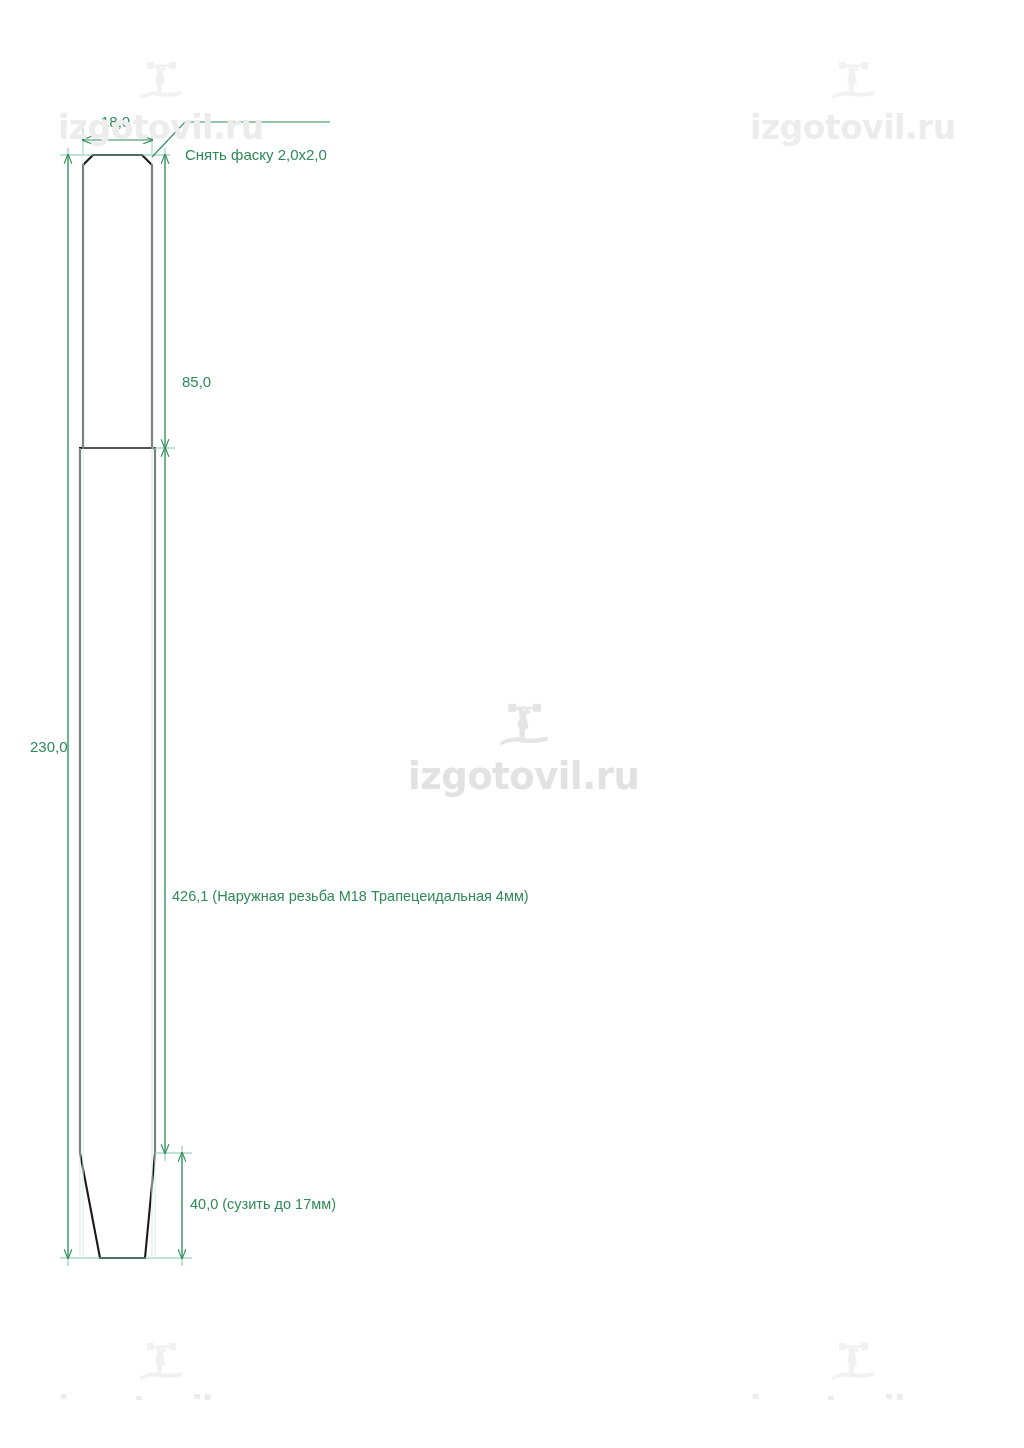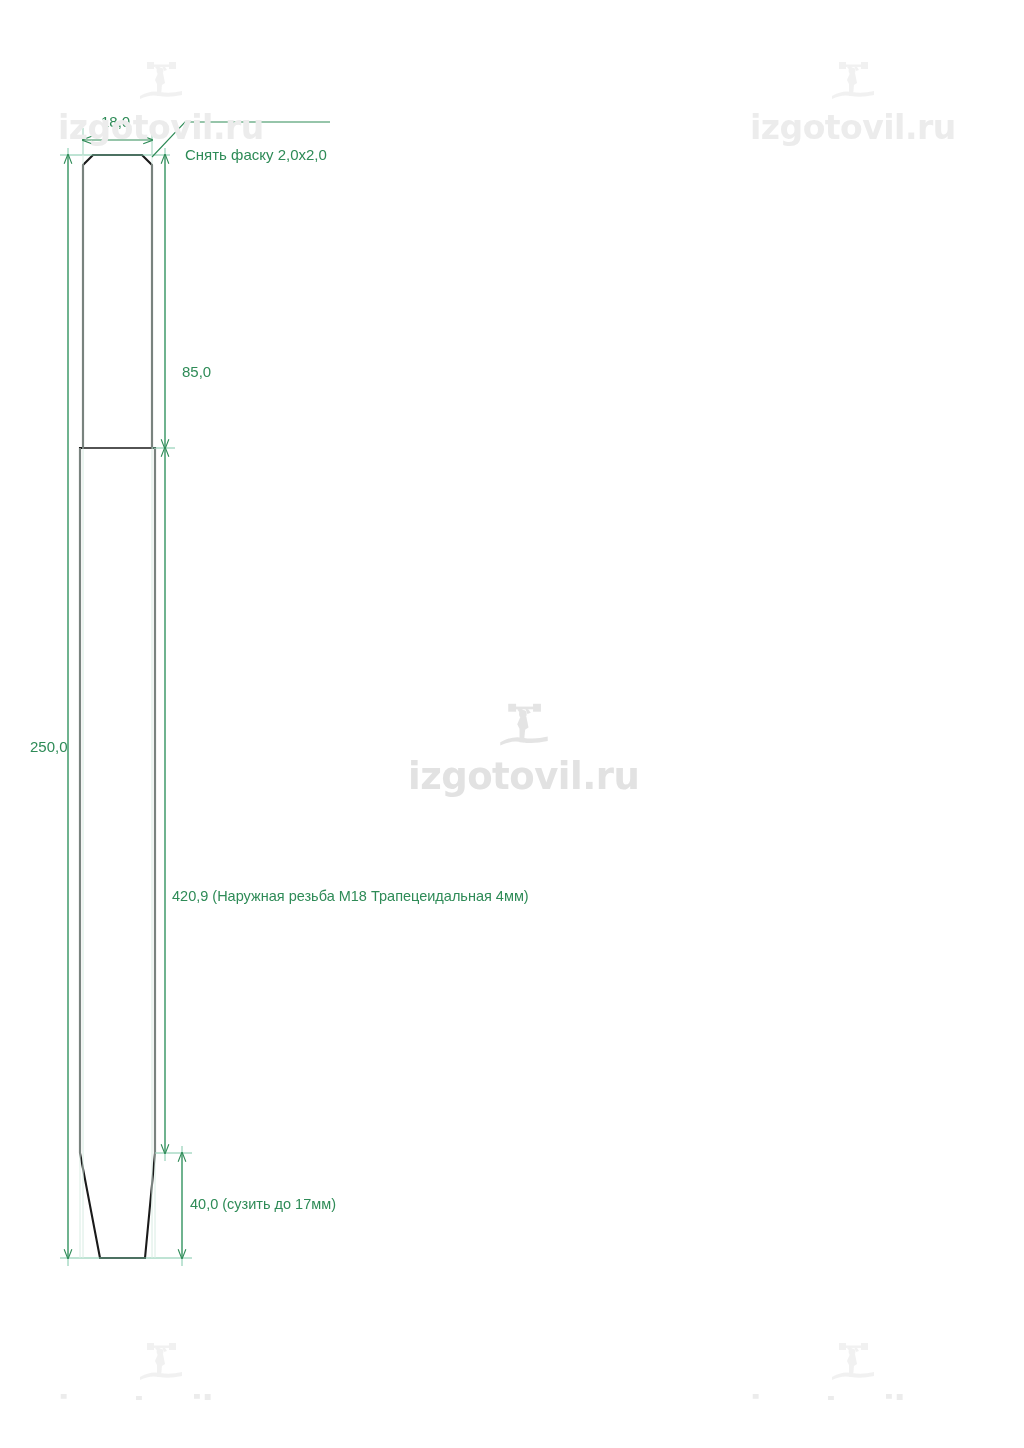--- a/index.html
+++ b/index.html
@@ -123,25 +123,25 @@
       <line x1="182" y1="1153" x2="182" y2="1258" marker-start="url(#arrowStart)" marker-end="url(#arrowEnd)"></line>
 
       <path d="M 152,157 L 185,122 L 330,122"></path>
     </g>
   </svg>
 
   <div class="dim-text" style="left:101px; top:114px;">18,0</div>
 
   <div class="dim-text" style="left:185px; top:103px;margin-top:44px;">Снять фаску 2,0x2,0</div>
 
-  <div class="dim-text" style="left:182px; top:364px;">85,0</div>
-
-  <div class="dim-text" style="left:30px; top:739px;">250,0</div>
-
-  <div class="dim-text small" style="left:172px; top:889px;">420,9 (Наружная резьба М18 Трапецеидальная 4мм)</div>
+  <div class="dim-text" style="left:182px; top:374px;">85,0</div>
+
+  <div class="dim-text" style="left:30px; top:739px;">230,0</div>
+
+  <div class="dim-text small" style="left:172px; top:889px;">426,1 (Наружная резьба М18 Трапецеидальная 4мм)</div>
 
   <div class="dim-text small" style="left:190px; top:1197px;">40,0 (сузить до 17мм)</div>
 
   <div class="wm wm-corner" style="left:58px; top:56px;">
     <svg class="wm-logo" width="46" height="46" viewBox="0 0 46 46">
       <g fill="#e4e4e4">
         <rect x="9" y="6" width="7" height="7"></rect>
         <rect x="31" y="6" width="7" height="7"></rect>
         <rect x="15" y="8.5" width="17" height="2.4"></rect>
         <circle cx="22" cy="15" r="3.4"></circle>

